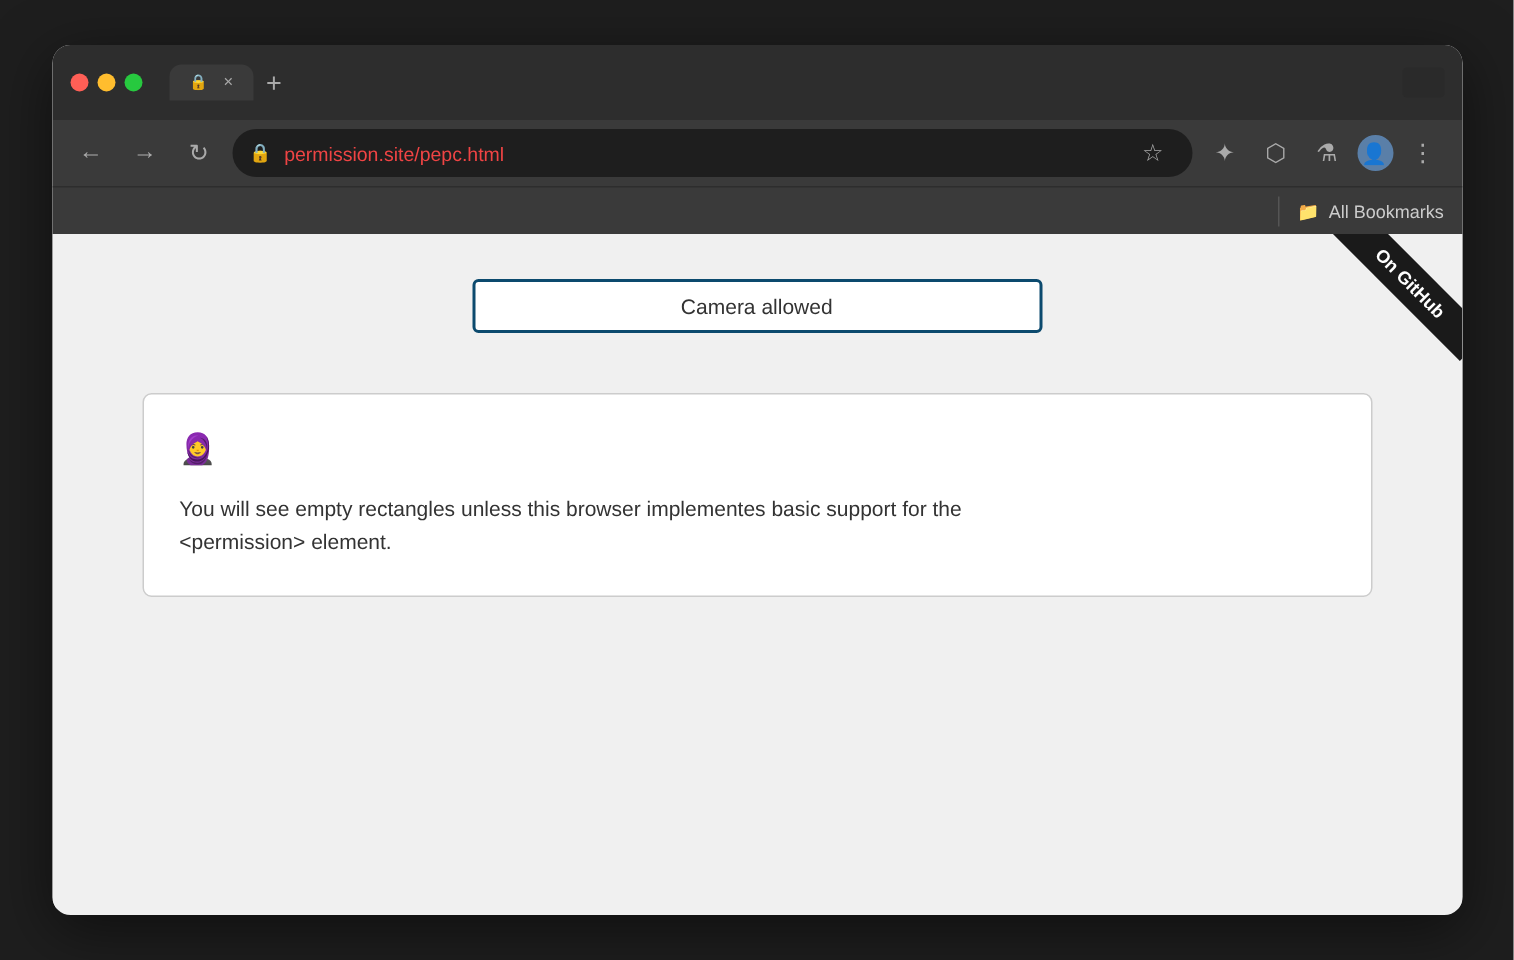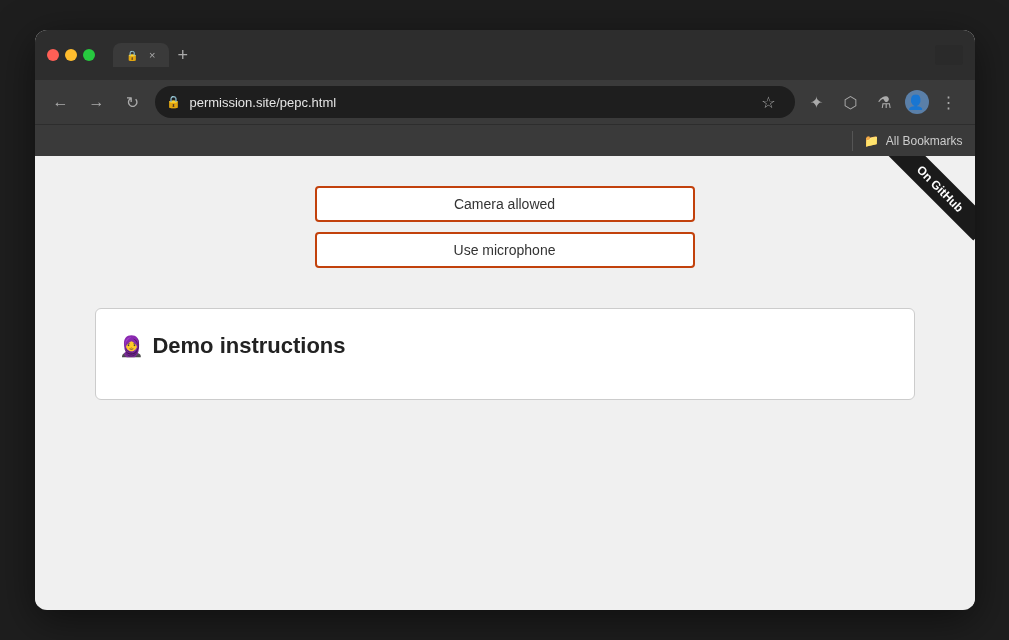--- a/index.html
+++ b/index.html
@@ -122,21 +122,21 @@
       color: #eee;
       font-size: 13px;
     }
 
     .address-lock {
       color: #aaa;
       font-size: 12px;
     }
 
     .address-text {
-      color: #e5e5e5;
+      color: #ef4444;
       font-size: 13px;
     }
 
     .address-right {
       display: flex;
       align-items: center;
       gap: 8px;
       margin-left: auto;
     }
 
@@ -226,21 +226,21 @@
       color: white;
       font-size: 12px;
       font-weight: bold;
       padding: 6px 30px;
       transform: rotate(45deg);
       white-space: nowrap;
     }
 
     
     .permission-btn {
-      border: 2px solid #c2410c;
+      border: 2px solid #0c4a6e;
       background: white;
       border-radius: 4px;
       padding: 8px 40px;
       font-size: 14px;
       color: #333;
       cursor: pointer;
       width: 380px;
       text-align: center;
     }
 
@@ -327,23 +327,25 @@
     </div>
   </div>
 
   <div class="page-content">
 
     <div class="github-corner">
       <div class="github-ribbon">On GitHub</div>
     </div>
 
     <button class="permission-btn">Camera allowed</button>
-    <button class="permission-btn">Use microphone</button>
 
     <div class="demo-box">
       <div class="demo-title">
         <span class="demo-emoji">🧕</span>
-        <span>Demo instructions</span>
       </div>
+      <p class="demo-text">
+        <span>You will see empty rectangles unless this browser implementes basic support for the</span><br>
+        <span>&lt;permission&gt; element.</span>
+      </p>
     </div>
 
   </div>
 </div>
 
 </body></html>

